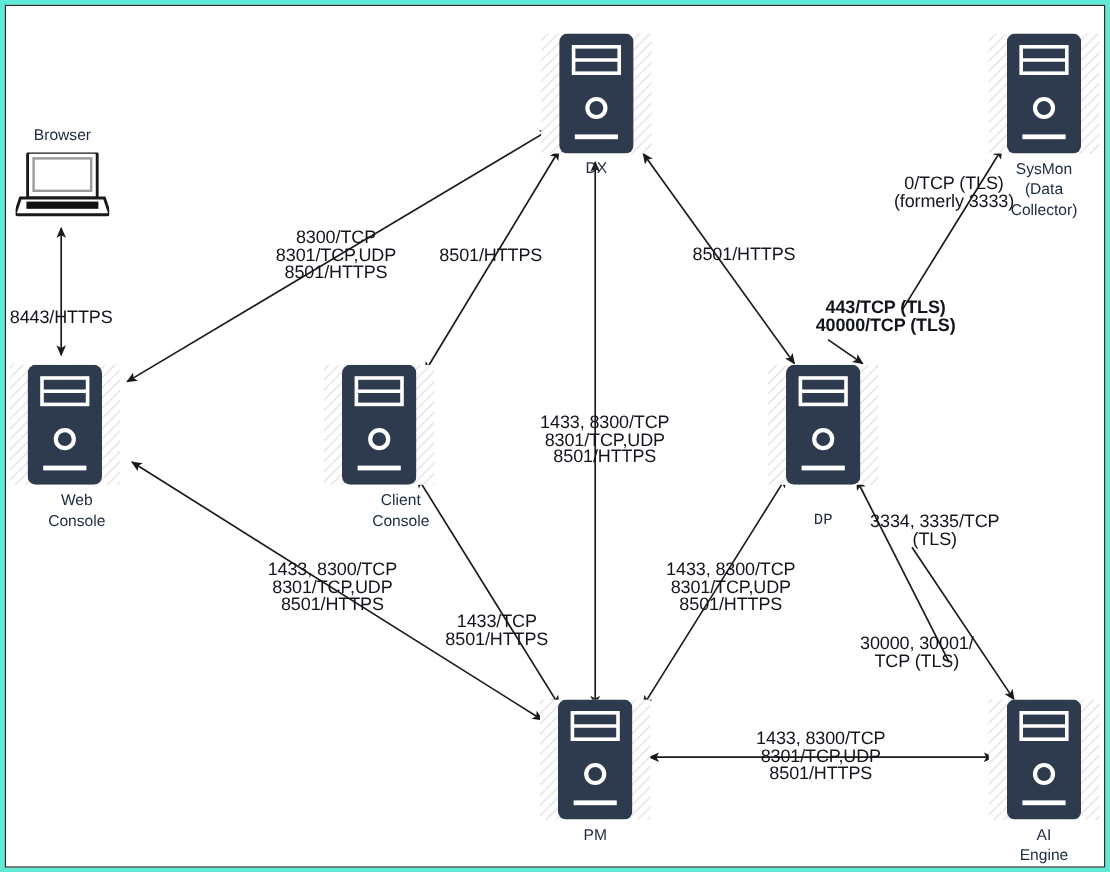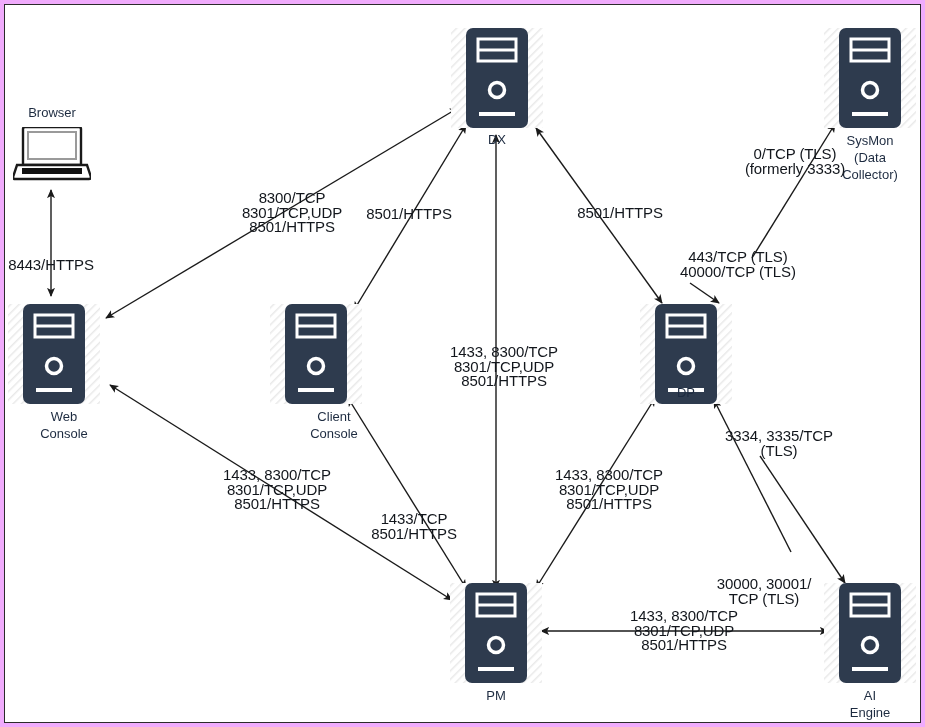--- a/index.html
+++ b/index.html
@@ -7,21 +7,21 @@
     padding: 0;
     background: #ffffff;
   }
   body {
     font-family: "Liberation Sans", sans-serif;
   }
   #canvas {
     position: relative;
     width: 925px;
     height: 727px;
-    background: #f0abfc;
+    background: #5eead4;
     box-sizing: border-box;
     overflow: hidden;
   }
   #frame {
     position: absolute;
     left: 4px;
     top: 4px;
     width: 917px;
     height: 719px;
     border: 1px solid #2b2b2b;
@@ -164,48 +164,48 @@
       </g>
     </g>
   </svg>
 
   <div class="node-label" style="left:52px; top:104px;">Browser</div>
   <div class="node-label" style="left:64px; top:408px;">Web
 Console</div>
   <div class="node-label" style="left:334px; top:408px;">Client
 Console</div>
   <div class="node-label" style="left:497px; top:131px;">DX</div>
-  <div class="node-label" style="left:686px; top:384px;">DP</div>
+  <div class="node-label" style="left:686px; top:425px;font-family:Liberation Mono, monospace;">DP</div>
   <div class="node-label" style="left:496px; top:687px;">PM</div>
   <div class="node-label" style="left:870px; top:687px;">AI Engine</div>
   <div class="node-label" style="left:870px; top:132px;">SysMon
 (Data
 Collector)</div>
 
   <div class="edge-label" style="left:51px; top:237px;margin-top:28px;">8443/HTTPS</div>
-  <div class="edge-label" style="left:292px; top:213px;">8300/TCP
+  <div class="edge-label" style="left:280px; top:213px;">8300/TCP
 8301/TCP,UDP
 8501/HTTPS</div>
   <div class="edge-label" style="left:409px; top:214px;">8501/HTTPS</div>
   <div class="edge-label" style="left:620px; top:213px;">8501/HTTPS</div>
   <div class="edge-label" style="left:504px; top:367px;">1433, 8300/TCP
 8301/TCP,UDP
 8501/HTTPS</div>
   <div class="edge-label" style="left:277px; top:490px;">1433, 8300/TCP
 8301/TCP,UDP
 8501/HTTPS</div>
   <div class="edge-label" style="left:414px; top:490px;margin-top:36px;">1433/TCP
 8501/HTTPS</div>
   <div class="edge-label" style="left:609px; top:490px;">1433, 8300/TCP
 8301/TCP,UDP
 8501/HTTPS</div>
   <div class="edge-label" style="left:684px; top:631px;">1433, 8300/TCP
 8301/TCP,UDP
 8501/HTTPS</div>
   <div class="edge-label" style="left:747px; top:443px;margin-left:32px;">3334, 3335/TCP
 (TLS)</div>
-  <div class="edge-label" style="left:764px; top:544px;margin-top:47px;">30000, 30001/
+  <div class="edge-label" style="left:764px; top:544px;">30000, 30001/
 TCP (TLS)</div>
   <div class="edge-label" style="left:795px; top:161px;">0/TCP (TLS)
 (formerly 3333)</div>
-  <div class="edge-label" style="left:738px; top:264px;">443/TCP (TLS)
+  <div class="edge-label" style="left:738px; top:264px;font-weight:bold;">443/TCP (TLS)
 40000/TCP (TLS)</div>
 </div>
 
 </body></html>

